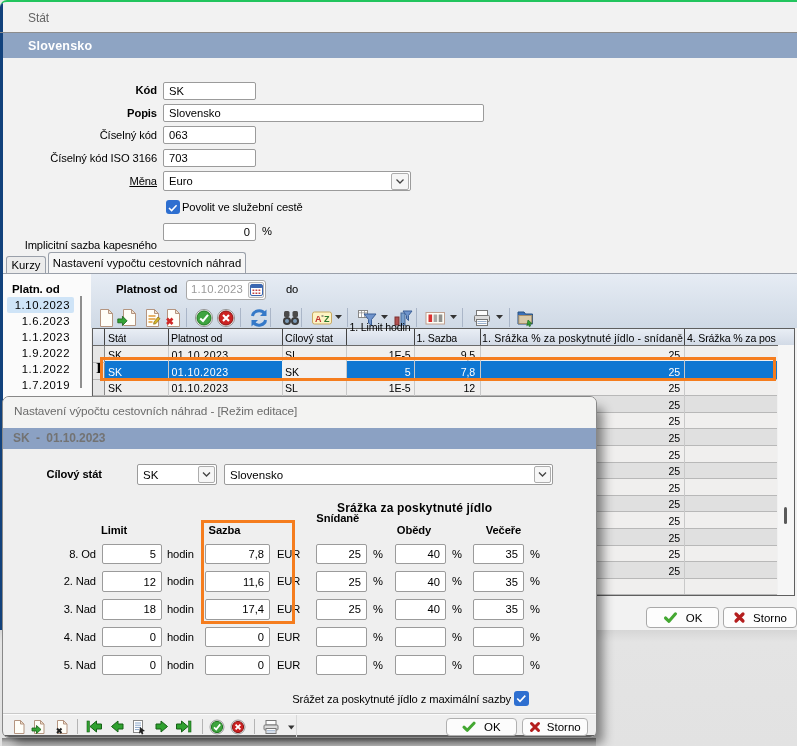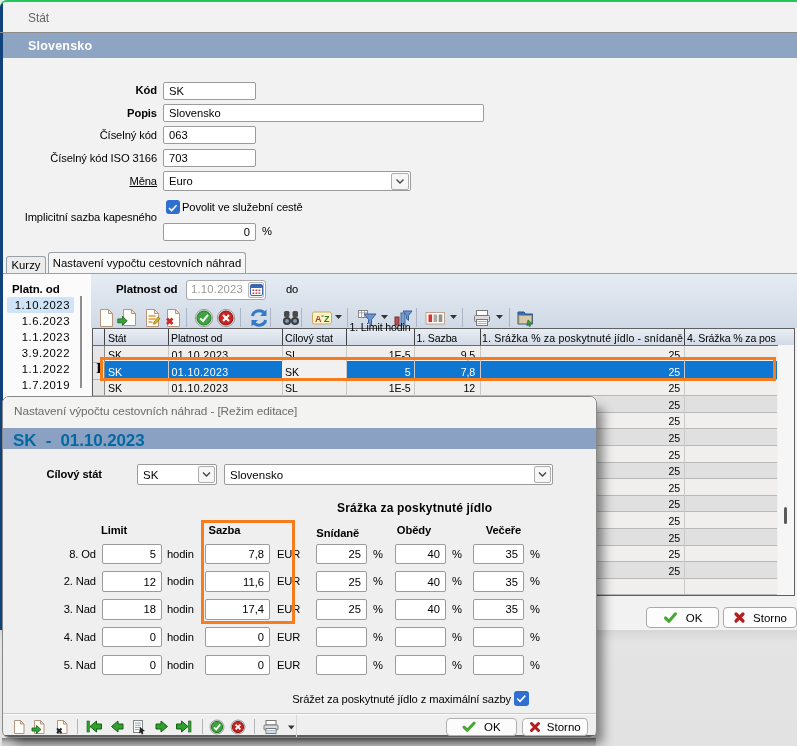--- a/index.html
+++ b/index.html
@@ -20,21 +20,21 @@
   <div class="ab" style="left:0;top:30px;width:797px;height:1px;background:#8c8c8c"></div>
 
   <div class="ab" style="left:3px;top:31px;width:794px;height:25px;background:#8ea4c3"></div>
   <div class="lb b" style="left:28px;top:37px;font-size:12.5px;color:#fff;letter-spacing:.2px">Slovensko</div>
 
   <div class="lb b" style="right:640px;top:82px;">Kód</div>
   <div class="lb b" style="right:640px;top:104.5px;">Popis</div>
   <div class="lb" style="right:640px;top:127px;">Číselný kód</div>
   <div class="lb" style="right:640px;top:149.5px;">Číselný kód ISO 3166</div>
   <div class="lb" style="right:640px;top:173px;text-decoration:underline">Měna</div>
-  <div class="lb" style="right:640px;top:209px;">Implicitní sazba kapesného</div>
+  <div class="lb" style="right:640px;top:237px;">Implicitní sazba kapesného</div>
 
   <div class="in" style="left:163px;top:79.5px;width:93px;height:18px">SK</div>
   <div class="in" style="left:163px;top:101.5px;width:321px;height:18px">Slovensko</div>
   <div class="in" style="left:163px;top:124px;width:93px;height:18px">063</div>
   <div class="in" style="left:163px;top:146.5px;width:93px;height:18px">703</div>
   <div class="in" style="left:163px;top:169px;width:248px;height:20px">Euro</div>
   <div class="ab" style="left:391px;top:170.5px;width:18px;height:17px;border:1px solid #adadad;background:#f6f6f6;border-radius:2px"><svg width="16" height="15">
         <path d="M4.5 5.5 L8 9 L11.5 5.5" stroke="#444" stroke-width="1.3" fill="none"></path>
       </svg></div>
   <div class="in inr" style="left:163px;top:220.5px;width:93px;height:18px">0</div>
@@ -50,21 +50,21 @@
   <div class="ab" style="left:6px;top:254px;width:40px;height:17px;background:#ececec;border:1px solid #9aa0aa;border-bottom:none;border-radius:3px 3px 0 0;font-size:11.3px;display:flex;align-items:center;justify-content:center">Kurzy</div>
   <div class="ab" style="left:48px;top:250px;width:198px;height:21px;background:#f6f6f6;border:1px solid #9aa0aa;border-bottom:none;border-radius:3px 3px 0 0;font-size:11.3px;display:flex;align-items:center;justify-content:center;z-index:2">Nastavení vypočtu cestovních náhrad</div>
   <div class="ab" style="left:3px;top:271px;width:794px;height:1px;background:#9aa0aa"></div>
 
   <div class="ab" style="left:3px;top:272px;width:88px;height:322px;background:#fbfbfb"></div>
   <div class="lb b" style="left:12px;top:281px;font-size:11.5px">Platn. od</div>
   <div class="ab" style="left:7px;top:295px;width:67px;height:16px;background:#cfe4f7;border-radius:2px"></div>
   <div class="lb" style="left:7px;top:296.5px;width:63px;text-align:right;font-size:11.3px;letter-spacing:.55px">1.10.2023</div>
   <div class="lb" style="left:7px;top:312.5px;width:63px;text-align:right;font-size:11.3px;letter-spacing:.55px">1.6.2023</div>
   <div class="lb" style="left:7px;top:328.5px;width:63px;text-align:right;font-size:11.3px;letter-spacing:.55px">1.1.2023</div>
-  <div class="lb" style="left:7px;top:344.5px;width:63px;text-align:right;font-size:11.3px;letter-spacing:.55px">3.9.2022</div>
+  <div class="lb" style="left:7px;top:344.5px;width:63px;text-align:right;font-size:11.3px;letter-spacing:.55px">1.9.2022</div>
   <div class="lb" style="left:7px;top:360.5px;width:63px;text-align:right;font-size:11.3px;letter-spacing:.55px">1.1.2022</div>
   <div class="lb" style="left:7px;top:376.5px;width:63px;text-align:right;font-size:11.3px;letter-spacing:.55px">1.7.2019</div>
   <div class="ab" style="left:80px;top:294px;width:2px;height:92px;background:#8f8f8f"></div>
 
   <div class="ab" style="left:91px;top:272px;width:706px;height:54px;background:linear-gradient(#e6ecf4,#cfd9e5)"></div>
   <div class="lb b" style="left:116px;top:281px;font-size:11.5px">Platnost od</div>
   <div class="ab" style="left:186px;top:278px;width:80px;height:20px;background:#fff;border:1px solid #a8a8a8;border-radius:3px;"></div>
   <div class="lb" style="left:191px;top:281px;color:#9a9a9a;font-size:11.3px;letter-spacing:.2px">1.10.2023</div>
   <div class="ab" style="left:247.5px;top:280px;width:16.5px;height:16px;background:#f2f2f2;border:1px solid #b9b9b9;border-radius:2px">
     <svg width="15" height="14">
@@ -292,36 +292,36 @@
 </div>
 
 <div class="ab" style="left:0;top:630px;width:797px;height:116px;background:linear-gradient(#d6d6d6,#e4e4e4 12px,#e2e2e2)"></div>
 
 <div class="ab" style="left:2px;top:738px;width:594px;height:8px;background:linear-gradient(#818181,#bdbdbd 55%,#cdcdcd);z-index:9"></div>
 
 <div class="ab" id="dialog" style="left:2px;top:396px;width:595px;height:342px;background:#efefef;border:1px solid #888;border-radius:7px;box-shadow:9px 9px 11px -3px rgba(0,0,0,.45);z-index:10;overflow:hidden">
   <div class="ab" style="left:0;top:0;width:593px;height:31px;background:#f3f3f2"></div>
   <div class="lb" style="left:11px;top:7px;font-size:11.8px;color:#6b6b6b">Nastavení výpočtu cestovních náhrad - [Režim editace]</div>
   <div class="ab" style="left:0;top:31px;width:595px;height:21px;background:#8ba1c3"></div>
-  <div class="lb b" style="left:10px;top:34px;font-size:17px;color:#0369a1">SK&nbsp;&nbsp;-&nbsp;&nbsp;01.10.2023</div>
+  <div class="lb b" style="left:10px;top:34px;font-size:12px;color:#737373">SK&nbsp;&nbsp;-&nbsp;&nbsp;01.10.2023</div>
   <div class="ab" style="left:0;top:338px;width:593px;height:2px;background:#5e5e5e"></div>
   <div id="dlgbody">
     <div class="lb b" style="right:494px;top:70.5px">Cílový stát</div>
     <div class="in" style="left:134px;top:67px;width:80px;height:21px;font-size:11.5px">SK</div>
     <div class="ab" style="left:195px;top:69px;width:17px;height:17px;border:1px solid #adadad;background:#f6f6f6;border-radius:2px"><svg width="15" height="15">
           <path d="M4 5.5 L7.5 9 L11 5.5" stroke="#444" stroke-width="1.3" fill="none"></path>
         </svg></div>
     <div class="in" style="left:221px;top:67px;width:329px;height:21px;font-size:11.5px">Slovensko</div>
     <div class="ab" style="left:531px;top:69px;width:17px;height:17px;border:1px solid #adadad;background:#f6f6f6;border-radius:2px"><svg width="15" height="15">
           <path d="M4 5.5 L7.5 9 L11 5.5" stroke="#444" stroke-width="1.3" fill="none"></path>
         </svg></div>
     <div class="lb b" style="left:334px;top:103.5px;font-size:12px;letter-spacing:.2px">Srážka za poskytnuté jídlo</div>
     <div class="lb b" style="left:98px;top:126.5px">Limit</div>
     <div class="lb b" style="left:205.6px;top:126.5px">Sazba</div>
-    <div class="lb b" style="left:313.3px;top:130px">Snídaně</div>
+    <div class="lb b" style="left:313.3px;top:115px">Snídaně</div>
     <div class="lb b" style="left:393.8px;top:126.5px">Obědy</div>
     <div class="lb b" style="left:482.7px;top:126.5px">Večeře</div>
     <div class="lb" style="right:500px;top:150.5px">8. Od</div>
     <div class="in inr" style="left:99px;top:146.5px;width:60px;height:20.5px">5</div>
     <div class="lb" style="left:164px;top:150.5px">hodin</div>
     <div class="in inr" style="left:202px;top:146.5px;width:65px;height:20.5px">7,8</div>
     <div class="lb" style="left:274px;top:150.5px">EUR</div>
     <div class="in inr" style="left:313px;top:146.5px;width:51px;height:20.5px">25</div>
     <div class="lb" style="left:370px;top:150.5px">%</div>
     <div class="in inr" style="left:392px;top:146.5px;width:51px;height:20.5px">40</div>

